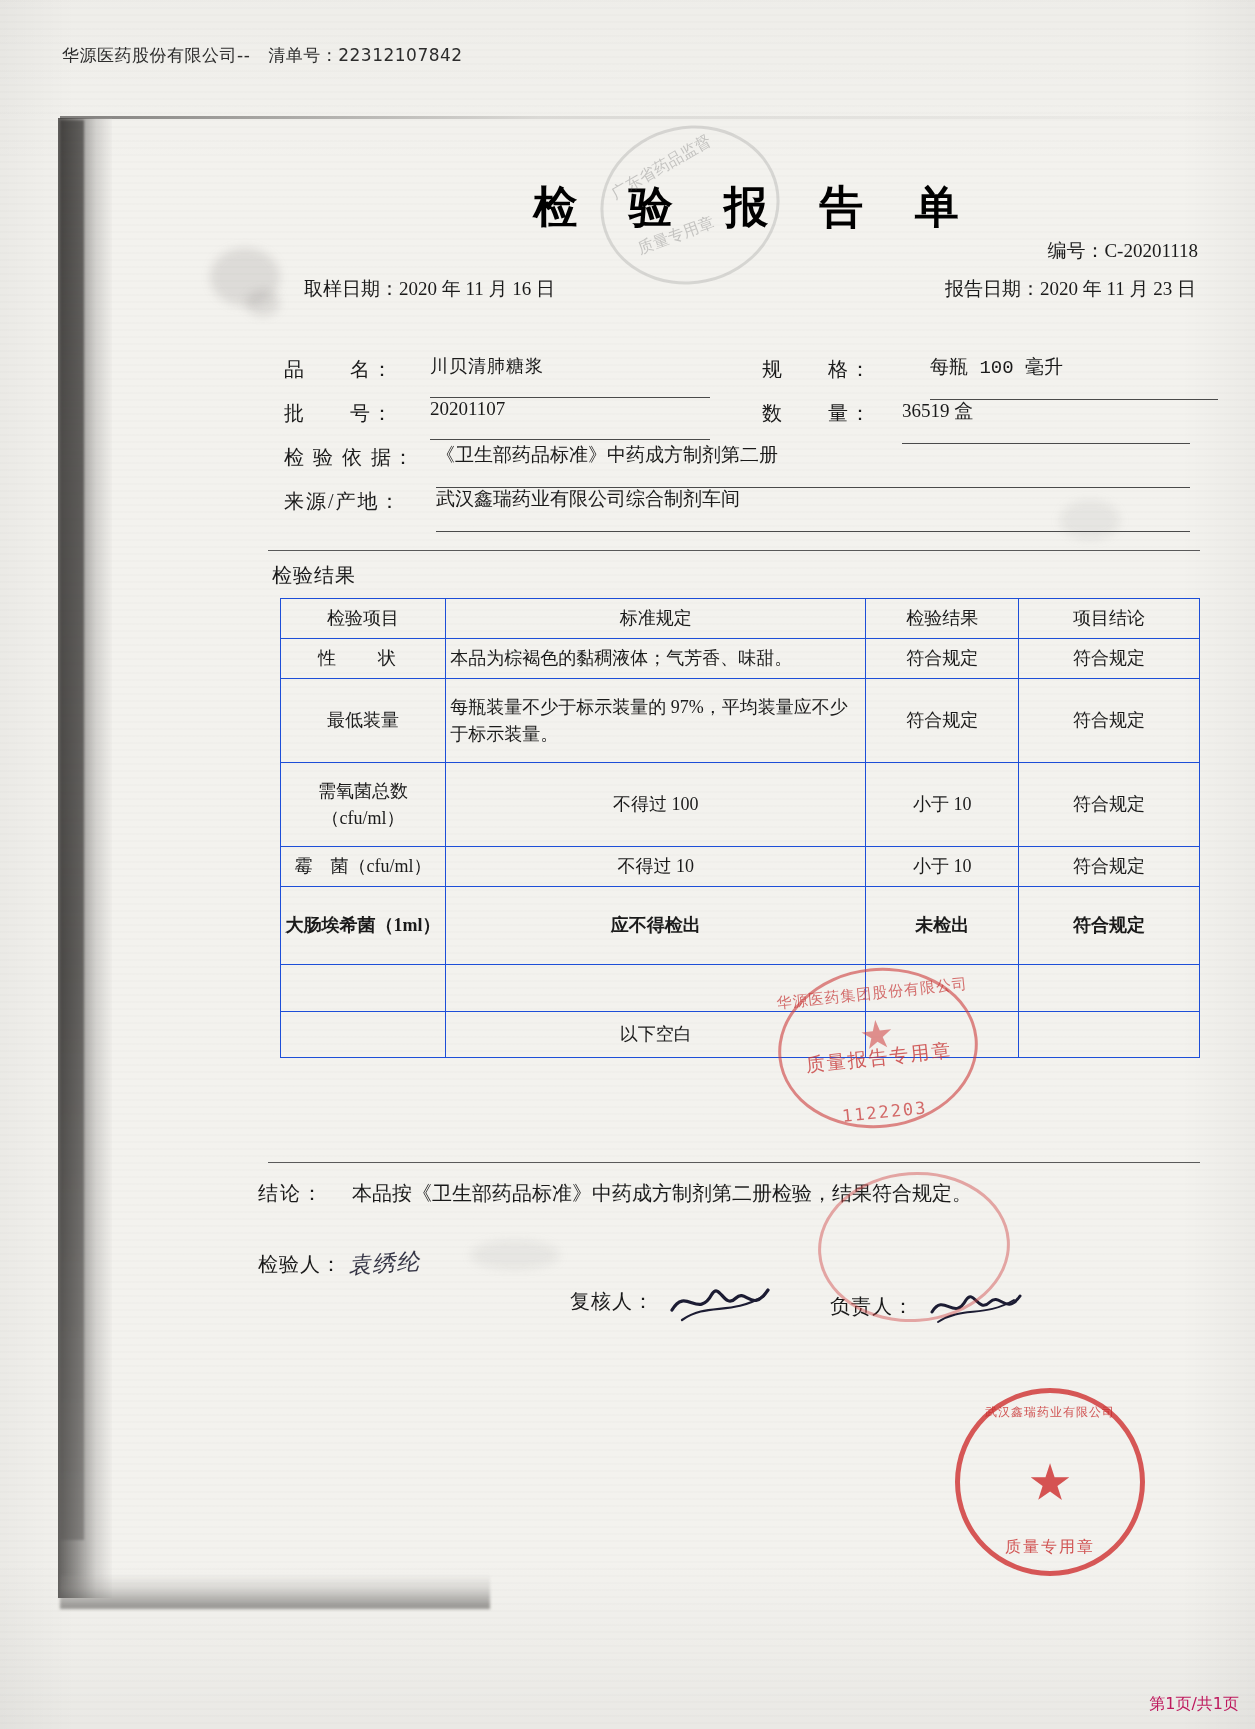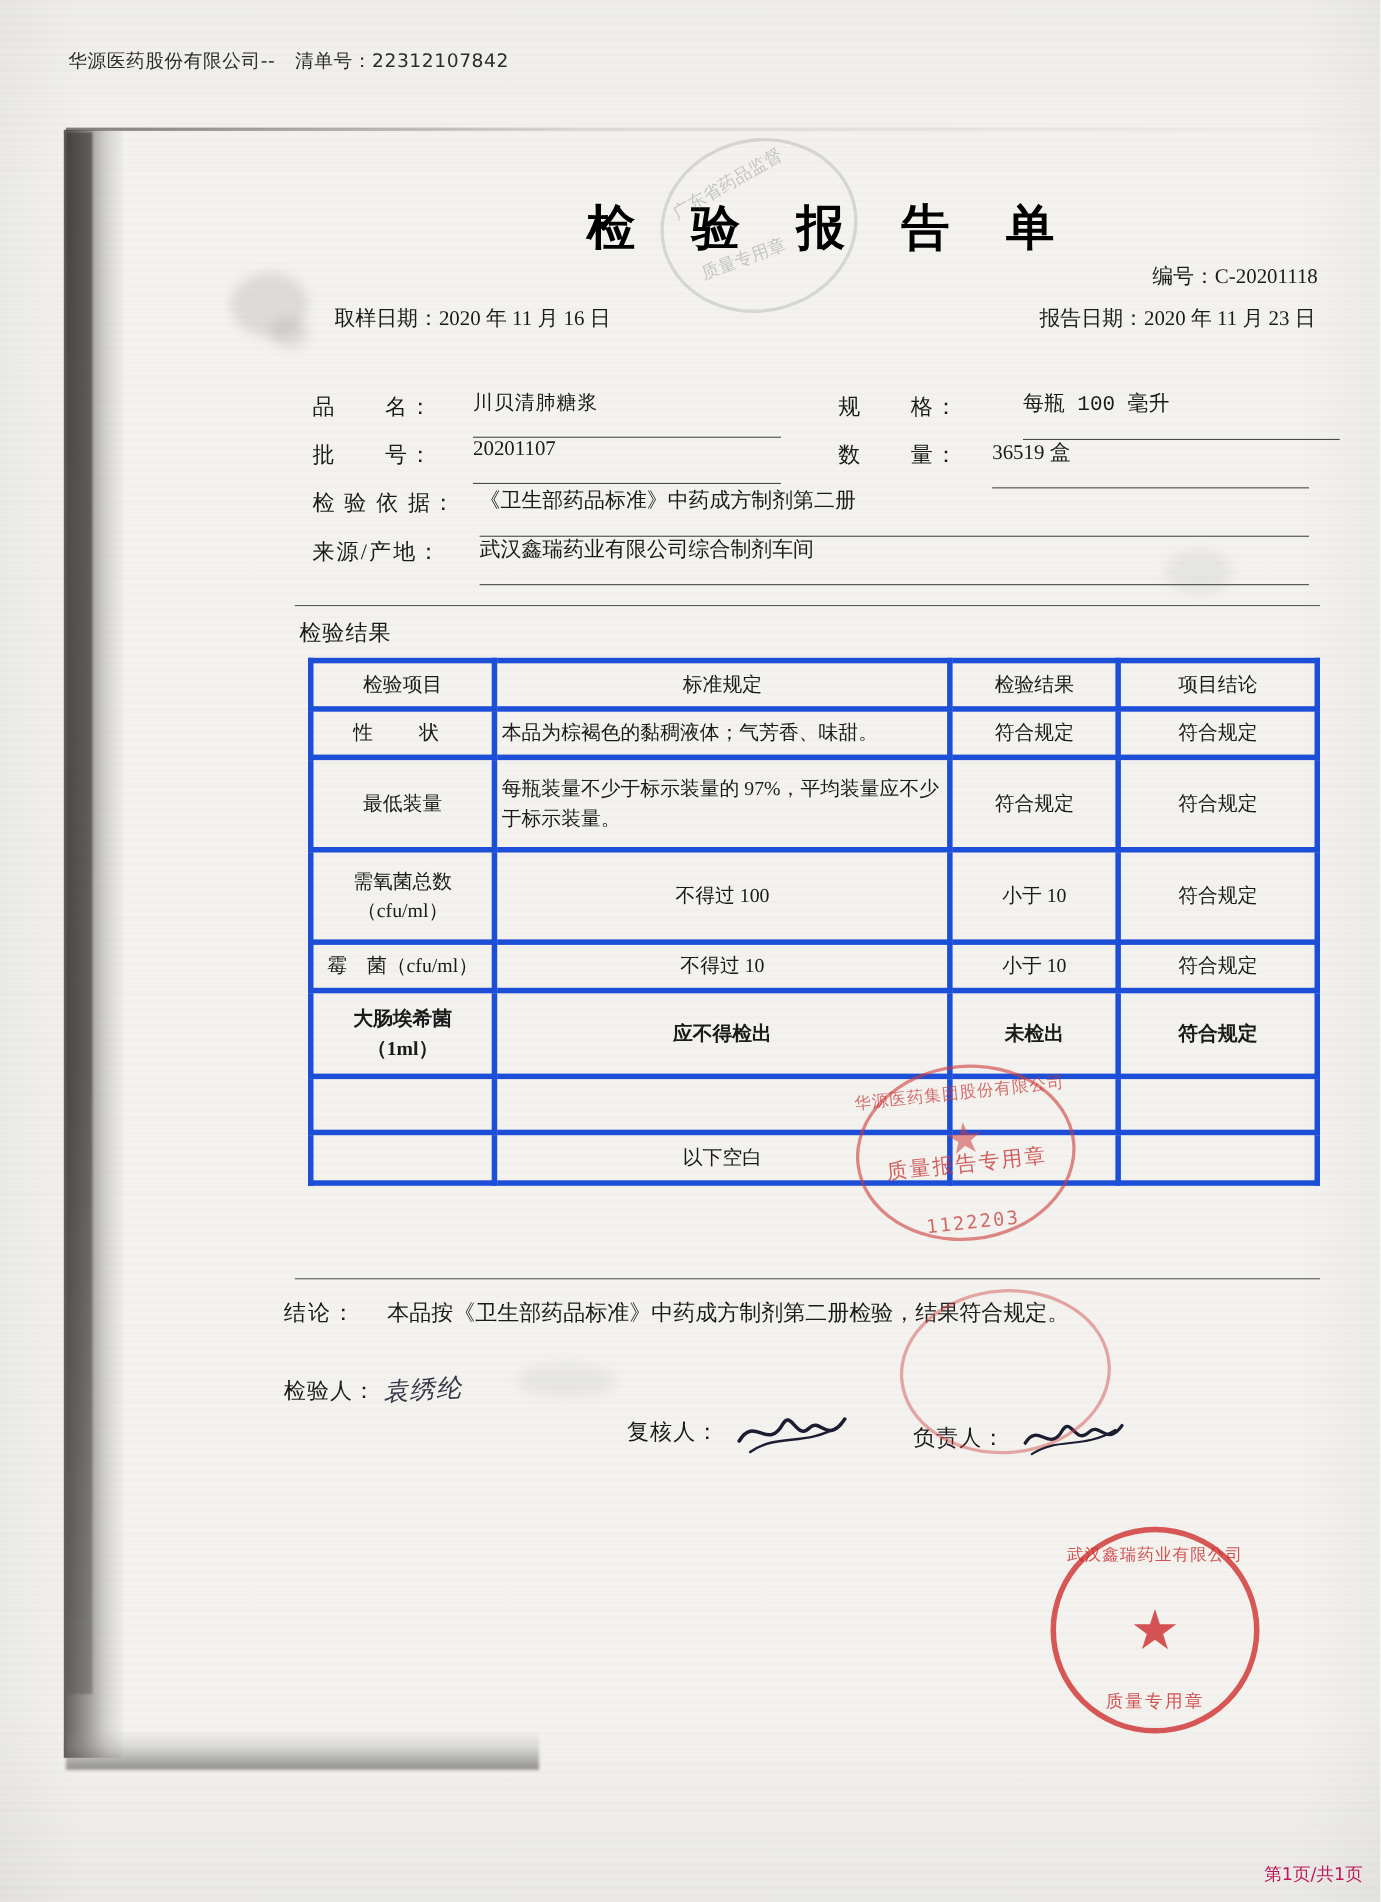--- a/index.html
+++ b/index.html
@@ -188,21 +188,21 @@
 
   table.results {
     position: absolute;
     top: 448px;
     left: 30px;
     width: 920px;
     border-collapse: collapse;
     font-size: 18px;
   }
   table.results td {
-    border: 5px solid #1d4ed8;
+    border: 1px solid #1d4ed8;
     padding: 6px 4px;
     vertical-align: middle;
     line-height: 1.5;
   }
   td.c-item   { width: 160px; text-align: center; }
   td.c-std    { width: 430px; }
   td.c-res    { width: 150px; text-align: center; }
   td.c-concl  { width: 180px; text-align: center; }
   td.std-center { text-align: center; }
   .hdr td { text-align: center; font-weight: 400; }
@@ -370,21 +370,21 @@
     transform: translate(-50%,-50%);
     color: rgba(206,48,48,0.82);
     font-size: 44px;
   }
   #stamp-bottom .arc-top,
   #stamp-bottom .arc-bot {
     position: absolute;
     left: 50%;
     transform: translateX(-50%);
     color: rgba(200,44,44,0.80);
-    font-size: 15px;
+    font-size: 12px;
     white-space: nowrap;
     font-family: "DejaVu Sans", "Liberation Sans", sans-serif;
     letter-spacing: 1px;
   }
   #stamp-bottom .arc-top { top: 16px; }
   #stamp-bottom .arc-bot { bottom: 18px; font-size: 16px; letter-spacing: 2px; }
 </style>
 </head>
 <body>
 

